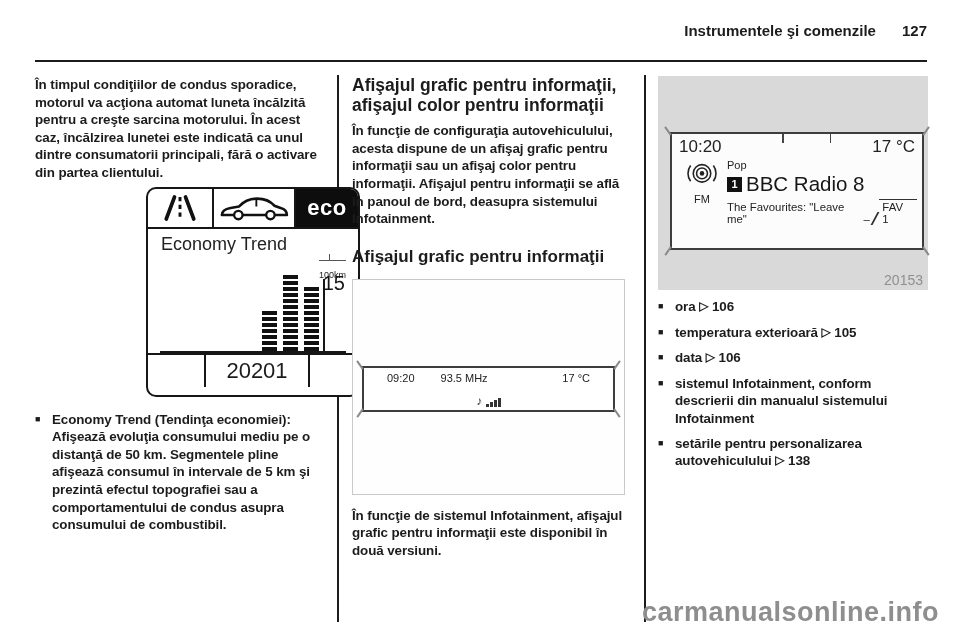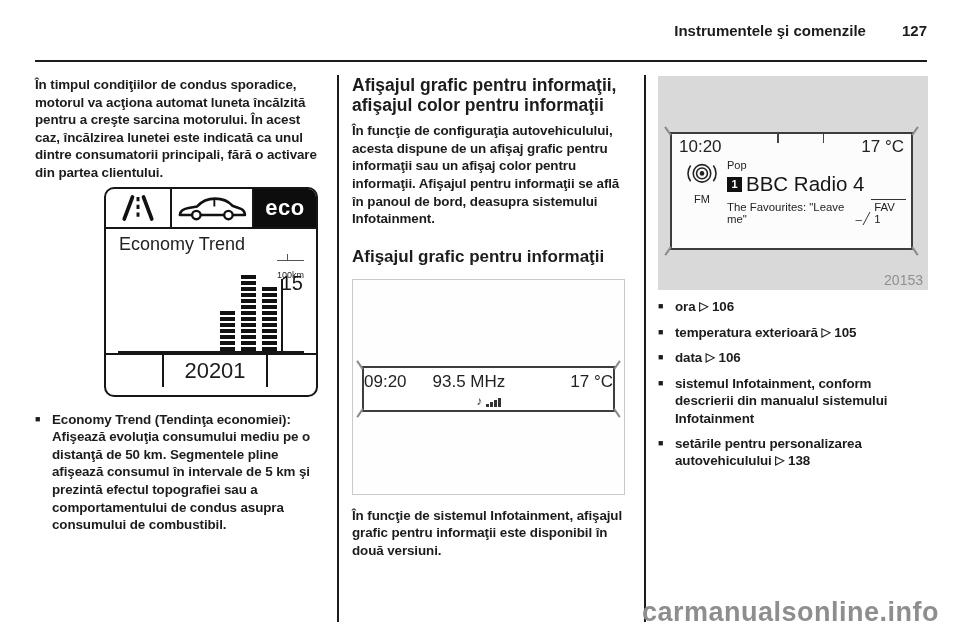--- a/index.html
+++ b/index.html
@@ -2,21 +2,21 @@
 <html lang="ro"><head>
 <meta charset="utf-8">
 <style>
   * { margin:0; padding:0; box-sizing:border-box; }
   html,body { width:960px; height:642px; background:#ffffff; overflow:hidden;
               font-family:"Liberation Sans", sans-serif; color:#1c1c1c; }
   .page { position:relative; width:960px; height:642px; background:#fff; }
 
   
   .hdr { position:absolute; top:22px; left:27px; right:33px; display:flex;
-         justify-content:flex-end; align-items:center; gap:36px; }
+         justify-content:flex-end; align-items:center; gap:26px; }
   .hdr-title { font-size:15px; font-weight:bold; }
   .hdr-page  { font-size:15px; font-weight:bold; }
   .hdr-rule  { position:absolute; top:60px; left:35px; width:892px; height:2px; background:#1c1c1c; }
 
   
   .col { position:absolute; top:76px; }
   .col1 { left:35px;  width:285px; }
   .col2 { left:352px; width:273px; }
   .col3 { left:658px; width:270px; }
   .vdiv { position:absolute; top:75px; width:2px; height:547px; background:#1c1c1c; }
@@ -30,21 +30,21 @@
   
   ul.blist { list-style:none; margin-top:14px; }
   ul.blist li { display:flex; gap:7px; margin-bottom:7px; }
   .sqb { font-size:9px; line-height:17.6px; flex:0 0 10px; }
   .btx { font-size:13.4px; line-height:17.6px; font-weight:bold; letter-spacing:-0.1px; }
   .ref-arrow { font-size:12px; position:relative; top:-1px; }
 
   
   .cluster-wrap { margin:5px 0 0 69px; width:214px; height:210px; background:#fff; }
   .cluster { width:214px; height:210px; border:2.5px solid #161616; border-radius:10px;
-             background:#fff; overflow:hidden; display:flex; flex-direction:column; }
+             background:#fff; overflow:hidden; display:flex; flex-direction:column;margin-left:42px; }
   .ct-tabs { height:40px; display:flex; border-bottom:2px solid #161616; }
   .ct-tab { display:flex; align-items:center; justify-content:center; }
   .ct-tab1 { width:66px; border-right:2px solid #161616; }
   .ct-tab2 { flex:1; border-right:2px solid #161616; }
   .ct-tab3 { width:62px; background:#0d0d0d; color:#fff; font-size:22px; font-weight:bold;
              letter-spacing:0.5px; }
   .ct-title { font-size:18px; color:#222; padding:5px 0 0 13px; height:30px; }
   .ct-chart { position:relative; height:94px; margin:0 12px; border-bottom:2px solid #161616; }
   .ebars { position:absolute; right:27px; bottom:0; display:flex; align-items:flex-end; }
   .ebar  { width:15px; margin-left:6px;
@@ -60,33 +60,33 @@
   .ct-odo { border-top:2px solid #161616; height:34px; display:flex; }
   .odo-l { width:58px; border-right:2px solid #161616; }
   .odo-c { flex:1; display:flex; align-items:center; justify-content:center; font-size:22px; }
   .odo-r { width:50px; border-left:2px solid #161616; }
 
   
   .img-frame { margin-top:12px; width:273px; height:216px; background:#fefefe;
                border:1px solid #c9c9c9; position:relative; }
   .strip { position:absolute; left:9px; right:9px; top:86px; height:46px;
            border:2px solid #3d3d3d; background:#fff; }
-  .strip-row { display:flex; align-items:baseline; padding:4px 0 0; font-size:17px; color:#222; }
+  .strip-row { display:flex; align-items:baseline; padding:4px 23px 0; font-size:11px; color:#222; }
   .strip-freq { margin-left:26px; }
   .strip-temp { margin-left:auto; }
   .strip-ics { position:absolute; left:0; right:0; bottom:3px; display:flex;
                justify-content:center; align-items:flex-end; gap:4px; color:#333; }
   .note { font-size:12px; line-height:12px; }
   .sigbars { display:flex; align-items:flex-end; gap:1.5px; }
   .sigbars i { display:block; width:2.5px; background:#333; }
   .notch { position:absolute; width:10px; height:1.8px; background:#8a8a8a; }
 
   
   .photo { width:270px; height:214px; background:#d9d9d9; position:relative; }
-  .cdisp { position:absolute; left:12px; right:15px; top:56px; height:118px;
+  .cdisp { position:absolute; left:12px; right:4px; top:56px; height:118px;
            background:#fcfcfc; border:2px solid #3d3d3d; }
   .cd-top { position:relative; display:flex; padding:3px 7px 0; font-size:17px; color:#222; }
   .cd-temp { margin-left:auto; }
   .cd-tick { position:absolute; top:0; width:1.8px; height:9px; background:#444; }
   .cd-tick.t1 { left:44%; } .cd-tick.t2 { left:63%; }
   .cd-main { display:flex; padding:2px 5px 0; }
   .fm-block { width:50px; text-align:center; padding-top:3px; }
   .fm-lbl { font-size:11px; color:#222; line-height:10px; }
   .st-block { flex:1; }
   .genre { font-size:11px; color:#222; }
@@ -223,21 +223,21 @@
               <circle cx="17" cy="13" r="10" fill="none" stroke="#222" stroke-width="1.8"></circle>
               <path d="M4 22 A15 15 0 0 1 4 4" fill="none" stroke="#222" stroke-width="1.8" transform="rotate(0 17 13)"></path>
               <path d="M30 4 A15 15 0 0 1 30 22" fill="none" stroke="#222" stroke-width="1.8"></path>
             </svg>
             <div class="fm-lbl">FM</div>
           </div>
           <div class="st-block">
             <div class="genre">Pop</div>
             <div class="st-row">
               <span class="preset">1</span>
-              <span class="st-name">BBC Radio 4</span>
+              <span class="st-name">BBC Radio 8</span>
             </div>
             <div class="sub-row">
               <span>The Favourites: "Leave me"</span>
               <span class="fav-wrap">
                 <span>–</span>
                 <span class="fav-slash"></span>
                 <span class="fav-key">FAV 1</span>
               </span>
             </div>
           </div>

